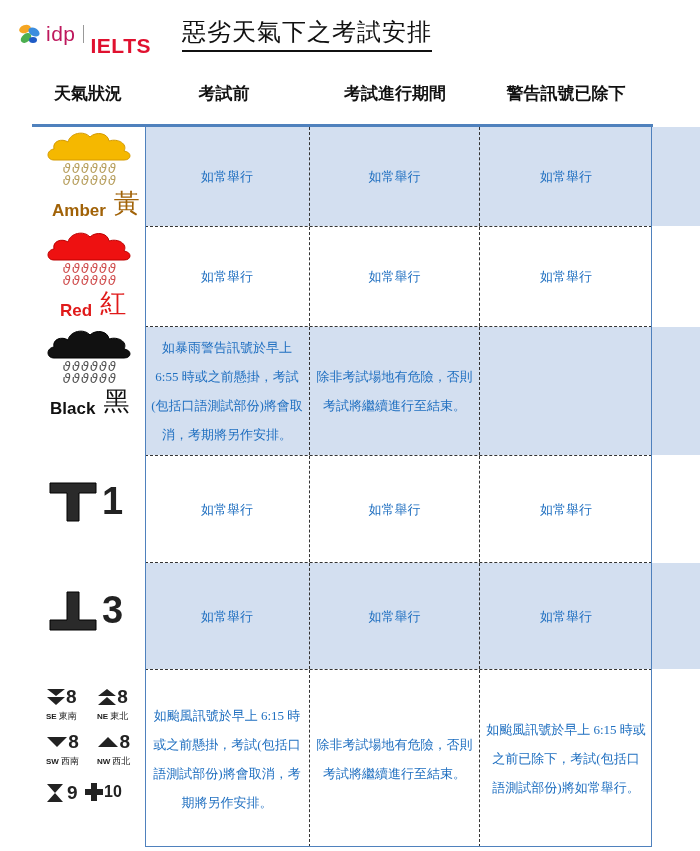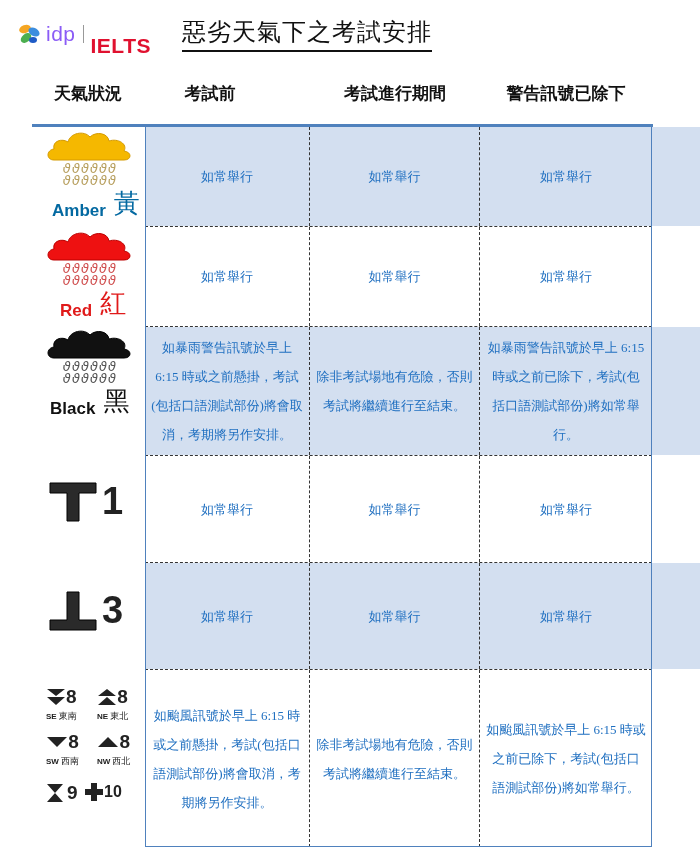--- a/index.html
+++ b/index.html
@@ -1,19 +1,19 @@
 <!DOCTYPE html>
 <html><head>
 <meta charset="utf-8">
 <style>
   html, body { margin:0; padding:0; background:#ffffff; }
   body { width:700px; height:851px; position:relative; overflow:hidden; font-family:"DejaVu Sans", sans-serif; }
   .logo { position:absolute; left:18px; top:22px; height:24px; display:flex; align-items:center; }
   .logo .mark { width:24px; height:22px; position:relative; margin-right:2px; }
-  .logo .idp { font-family:"Liberation Sans", sans-serif; font-size:21px; color:#8b5cf6; letter-spacing:0.5px; margin-left:2px; }
+  .logo .idp { font-family:"Liberation Sans", sans-serif; font-size:21px; color:#be185d; letter-spacing:0.5px; margin-left:2px; }
   .logo .sep { width:1px; height:18px; background:#999; margin:0 7px; }
   .logo .ielts { font-family:"Liberation Sans", sans-serif; font-weight:bold; font-size:21px; color:#e0112f; letter-spacing:0.5px;margin-top:24px; }
   .title { position:absolute; left:182px; top:16px; font-size:24px; color:#111; padding-bottom:2px; border-bottom:2px solid #111; letter-spacing:1px; line-height:32px; }
   .hdr { position:absolute; top:82px; font-size:17px; color:#111; font-weight:bold; transform:translateX(-50%); white-space:nowrap; }
   .rule { position:absolute; left:32px; top:124px; width:621px; height:3px; background:#4f81bd; }
   .grid { position:absolute; left:145px; top:127px; width:507px; }
   .row { position:absolute; left:0; width:597px; display:flex; box-sizing:border-box;font-family:Liberation Serif, serif; }
   .row.shade { background:#d3dff0; }
   .cell { box-sizing:border-box; height:100%; display:flex; align-items:center; justify-content:center; text-align:center;
           color:#1f6fc0; font-size:13px; line-height:29px; padding:0 6px; }
@@ -43,43 +43,42 @@
     <ellipse cx="15" cy="17" rx="4" ry="3" fill="#1e5bc6"></ellipse>
   </svg>
   <span class="idp">idp</span>
   <span class="sep"></span>
   <span class="ielts">IELTS</span>
 </div>
 
 <div class="title">惡劣天氣下之考試安排</div>
 
 <div class="hdr" style="left:88px">天氣狀況</div>
-<div class="hdr" style="left:210px">考試前</div>
+<div class="hdr" style="left:224px">考試前</div>
 <div class="hdr" style="left:395px">考試進行期間</div>
 <div class="hdr" style="left:566px">警告訊號已除下</div>
 
 <div class="rule"></div>
 
 <div class="grid">
   <div class="row shade" style="top:0;height:99px">
     <div class="cell c1">如常舉行</div>
     <div class="cell c2">如常舉行</div>
     <div class="cell c3">如常舉行</div>
   </div>
   <div class="hline" style="top:99px"></div>
   <div class="row" style="top:100px;height:99px">
     <div class="cell c1">如常舉行</div>
     <div class="cell c2">如常舉行</div>
     <div class="cell c3">如常舉行</div>
   </div>
   <div class="hline" style="top:199px"></div>
   <div class="row shade" style="top:200px;height:128px">
-    <div class="cell c1">如暴雨警告訊號於早上 6:15 時或之前懸掛，考試(包括口語測試部份)將會取消，考期將另作安排。</div>
+    <div class="cell c1">如暴雨警告訊號於早上 6:55 時或之前懸掛，考試(包括口語測試部份)將會取消，考期將另作安排。</div>
     <div class="cell c2">除非考試場地有危險，否則考試將繼續進行至結束。</div>
-    <div class="cell c3">如暴雨警告訊號於早上 6:15 時或之前已除下，考試(包括口語測試部份)將如常舉行。</div>
   </div>
   <div class="hline" style="top:328px"></div>
   <div class="row" style="top:329px;height:106px">
     <div class="cell c1">如常舉行</div>
     <div class="cell c2">如常舉行</div>
     <div class="cell c3">如常舉行</div>
   </div>
   <div class="hline" style="top:435px"></div>
   <div class="row shade" style="top:436px;height:106px">
     <div class="cell c1">如常舉行</div>
@@ -94,21 +93,21 @@
   </div>
 </div>
 <div class="frame"></div>
 
 <div class="icon" style="top:130px">
   <svg width="86" height="32" viewBox="0 0 86 32" style="margin-left:6px;display:block">
     <path d="M8 30 C0 30 0 20 8 19 C6 11 16 8 22 12 C24 3 38 0 44 7 C50 1 62 3 63 11 C72 8 82 14 78 21 C86 22 86 30 78 30 Z" fill="#f5b800" stroke="#d49a00" stroke-width="1"></path>
   </svg>
   <div class="drops" style="color:#b8a060">ϑϑϑϑϑϑ</div>
   <div class="drops" style="color:#b8a060">ϑϑϑϑϑϑ</div>
-  <div class="cloud-label" style="color:#0369a1;margin-left:12px">
+  <div class="cloud-label" style="color:#a16207;margin-left:12px">
     <span>Amber</span>
     <span class="zh">黃</span>
   </div>
 </div>
 
 <div class="icon" style="top:230px">
   <svg width="86" height="32" viewBox="0 0 86 32" style="margin-left:6px;display:block">
     <path d="M8 30 C0 30 0 20 8 19 C6 11 16 8 22 12 C24 3 38 0 44 7 C50 1 62 3 63 11 C72 8 82 14 78 21 C86 22 86 30 78 30 Z" fill="#ee1111" stroke="#b00" stroke-width="1"></path>
   </svg>
   <div class="drops" style="color:#d05050">ϑϑϑϑϑϑ</div>

